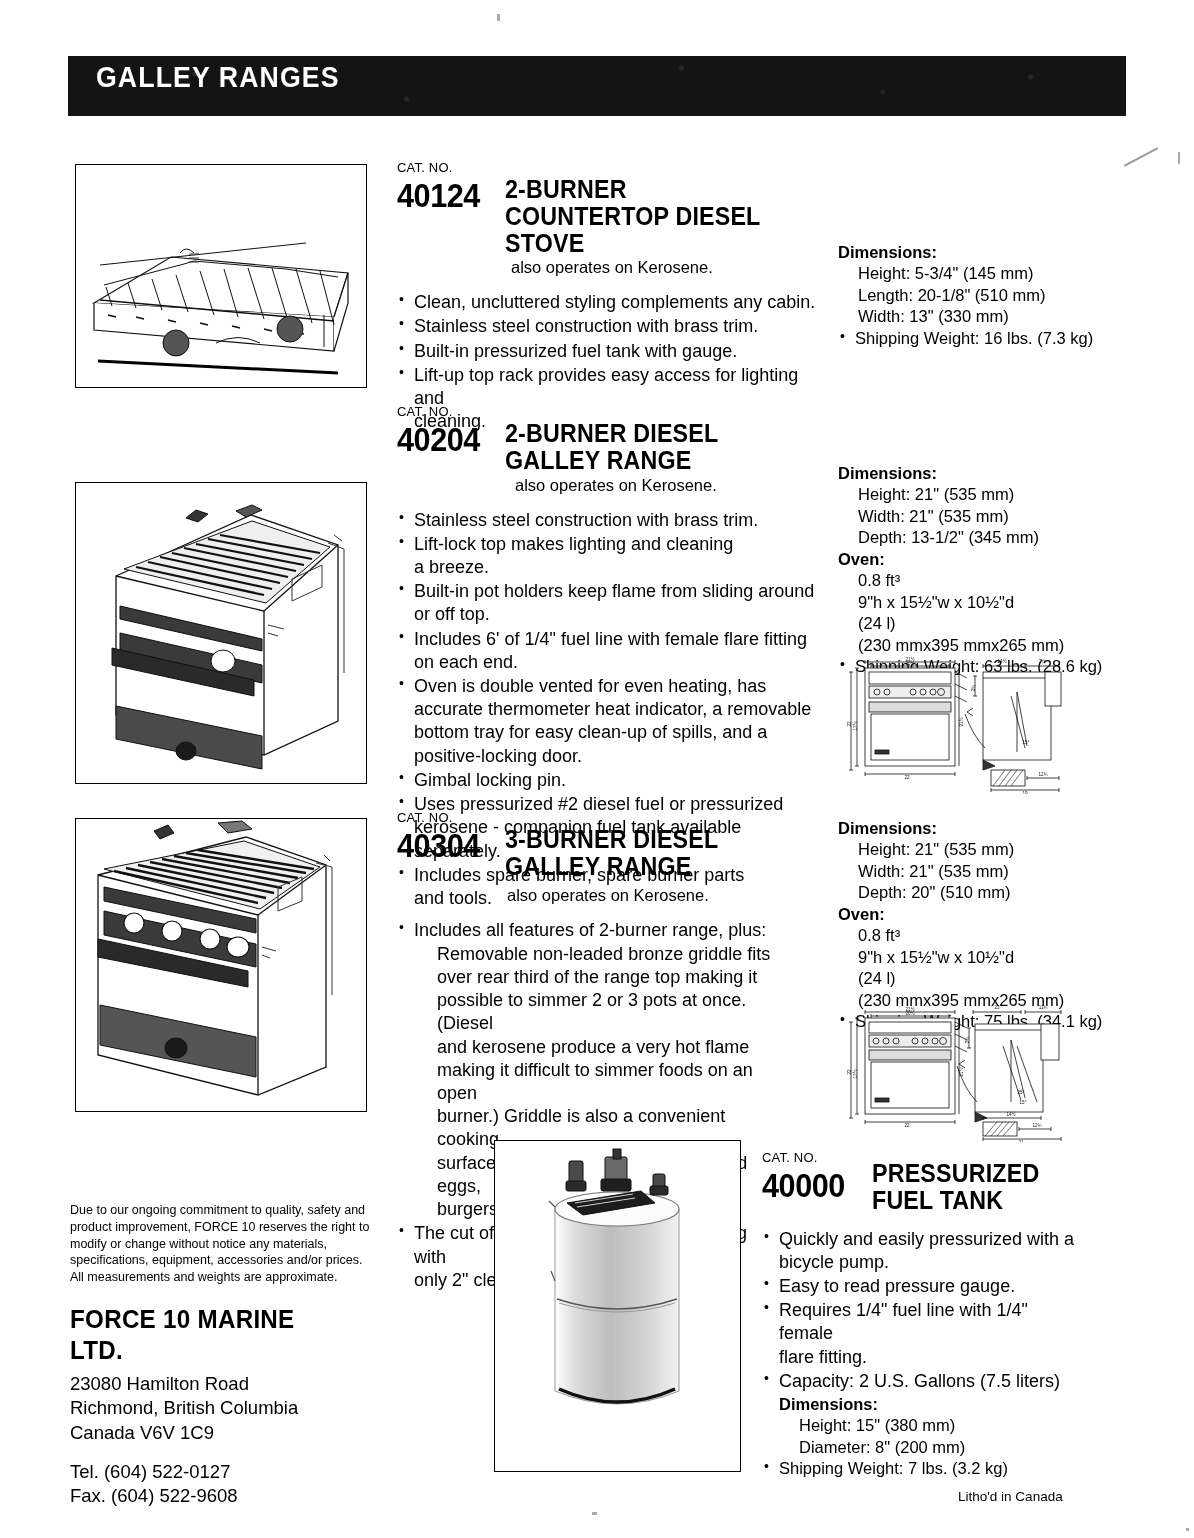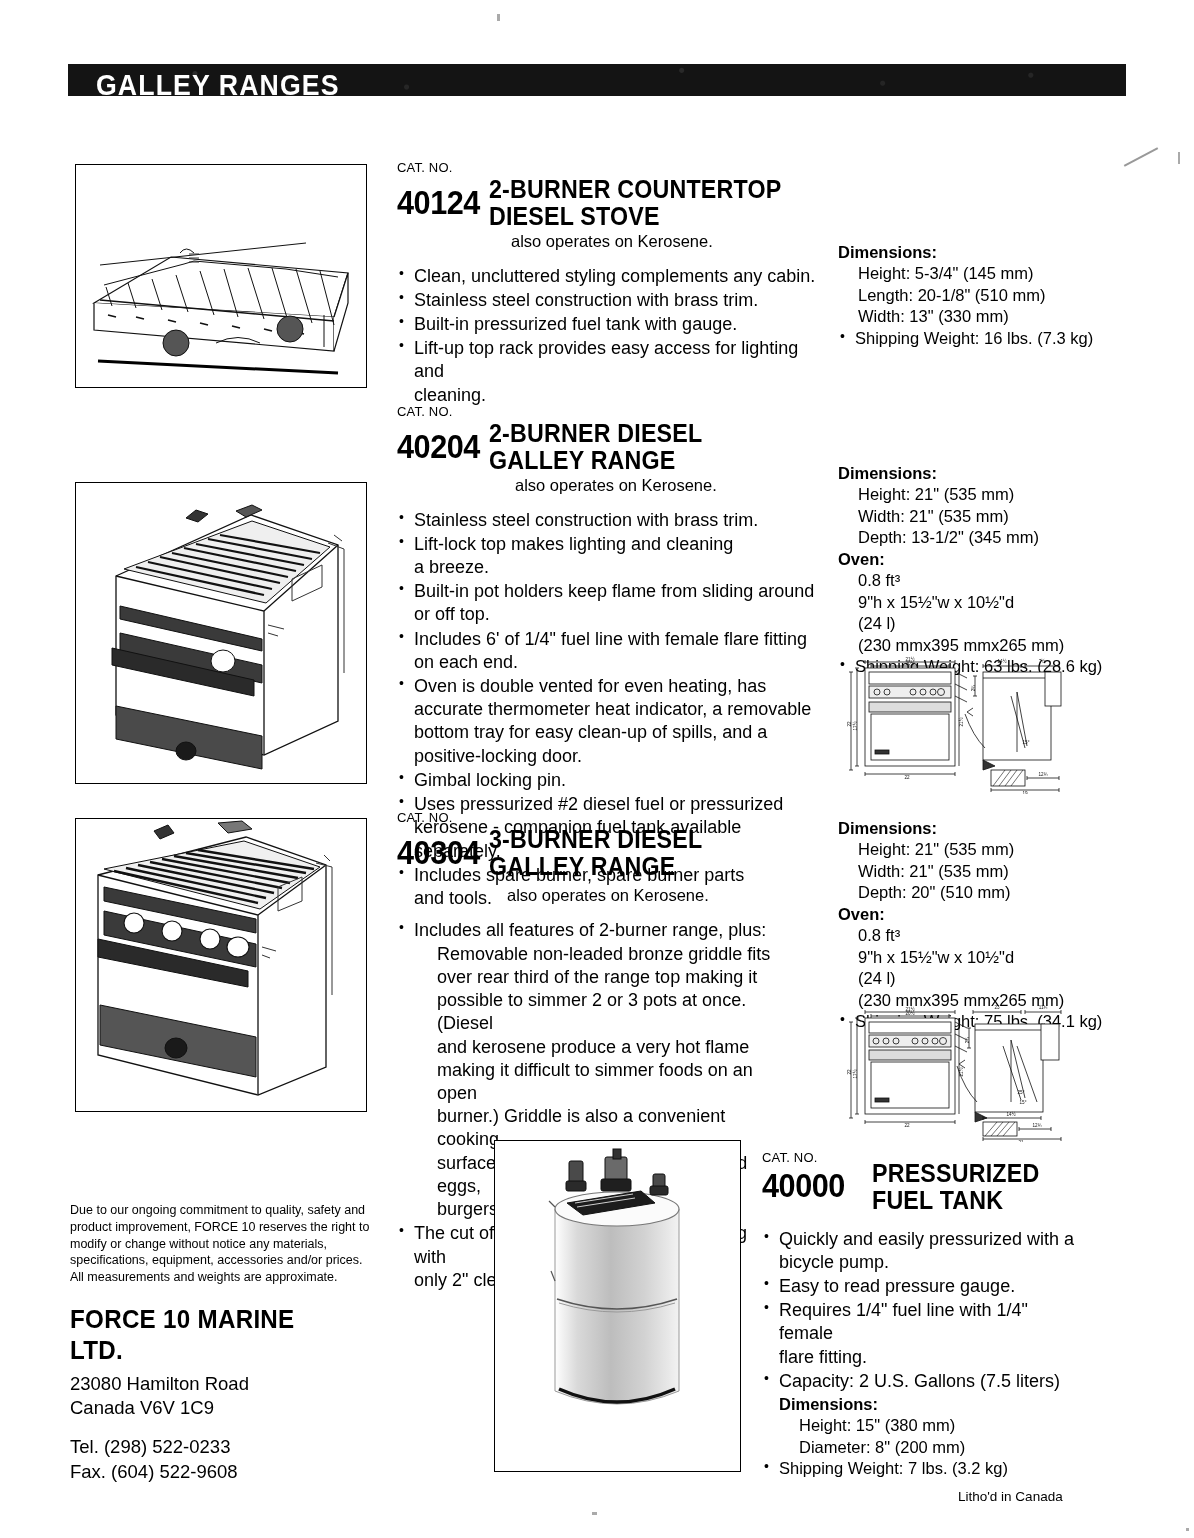--- a/index.html
+++ b/index.html
@@ -13,23 +13,23 @@
     position: relative;
     font-family: "Liberation Sans", sans-serif;
     color: #000000;
     overflow: hidden;
   }
 
   
   .banner {
     position: absolute;
     left: 68px;
-    top: 64px;
+    top: 56px;
     width: 1058px;
-    height: 32px;
+    height: 60px;
     background: #141414;
     background-image:
       radial-gradient(circle at 12% 30%, rgba(255,255,255,.10) 0 2px, transparent 3px),
       radial-gradient(circle at 32% 72%, rgba(255,255,255,.08) 0 2px, transparent 3px),
       radial-gradient(circle at 58% 20%, rgba(255,255,255,.09) 0 2px, transparent 3px),
       radial-gradient(circle at 77% 60%, rgba(255,255,255,.07) 0 2px, transparent 3px),
       radial-gradient(circle at 91% 35%, rgba(255,255,255,.08) 0 2px, transparent 3px);
     overflow: hidden;
   }
   .banner-title {
@@ -46,21 +46,22 @@
   }
 
   
   .cat-no {
     font-size: 13px;
     letter-spacing: .2px;
     margin-bottom: 1px;
   }
   .cat-line {
     display: flex;
-    align-items: center;
+    align-items: flex-start;
+    gap: 16px;
   }
   .cat-num {
     font-family: "Liberation Sans Narrow", "Liberation Sans", sans-serif;
     font-weight: bold;
     font-size: 34px;
     letter-spacing: -0.5px;
     transform: scaleX(0.9);
     transform-origin: left bottom;
     white-space: nowrap;
   }
@@ -557,24 +558,25 @@
     <div class="dim-row">Diameter: 8"    (200 mm)</div>
   </div>
   <div class="ship">Shipping Weight: 7 lbs. (3.2 kg)</div>
 </div>
 
 <div id="company">
   <div class="disclaimer">Due to our ongoing commitment to quality, safety and product improvement, FORCE 10 reserves the right to modify or change without notice any materials, specifications, equipment, accessories and/or prices. All measurements and weights are approximate.</div>
   <div class="company-name">FORCE 10 MARINE LTD.</div>
   <div class="addr">
     <div>23080 Hamilton Road</div>
+    <div>Richmond, British Columbia</div>
     <div>Canada V6V 1C9</div>
   </div>
   <div class="contact">
-    <div>Tel.  (298) 522-0233</div>
+    <div>Tel.  (604) 522-0127</div>
     <div>Fax.  (604) 522-9608</div>
   </div>
 </div>
 
 <div id="footer">Litho'd in Canada</div>
 
 <div class="speck" style="left:497px; top:14px; width:3px; height:7px;"></div>
 <div class="speck" style="left:1178px; top:152px; width:2px; height:12px;"></div>
 <div class="speck" style="left:592px; top:1512px; width:5px; height:3px;"></div>
 <div class="speck" style="left:1186px; top:1528px; width:3px; height:3px;"></div>

